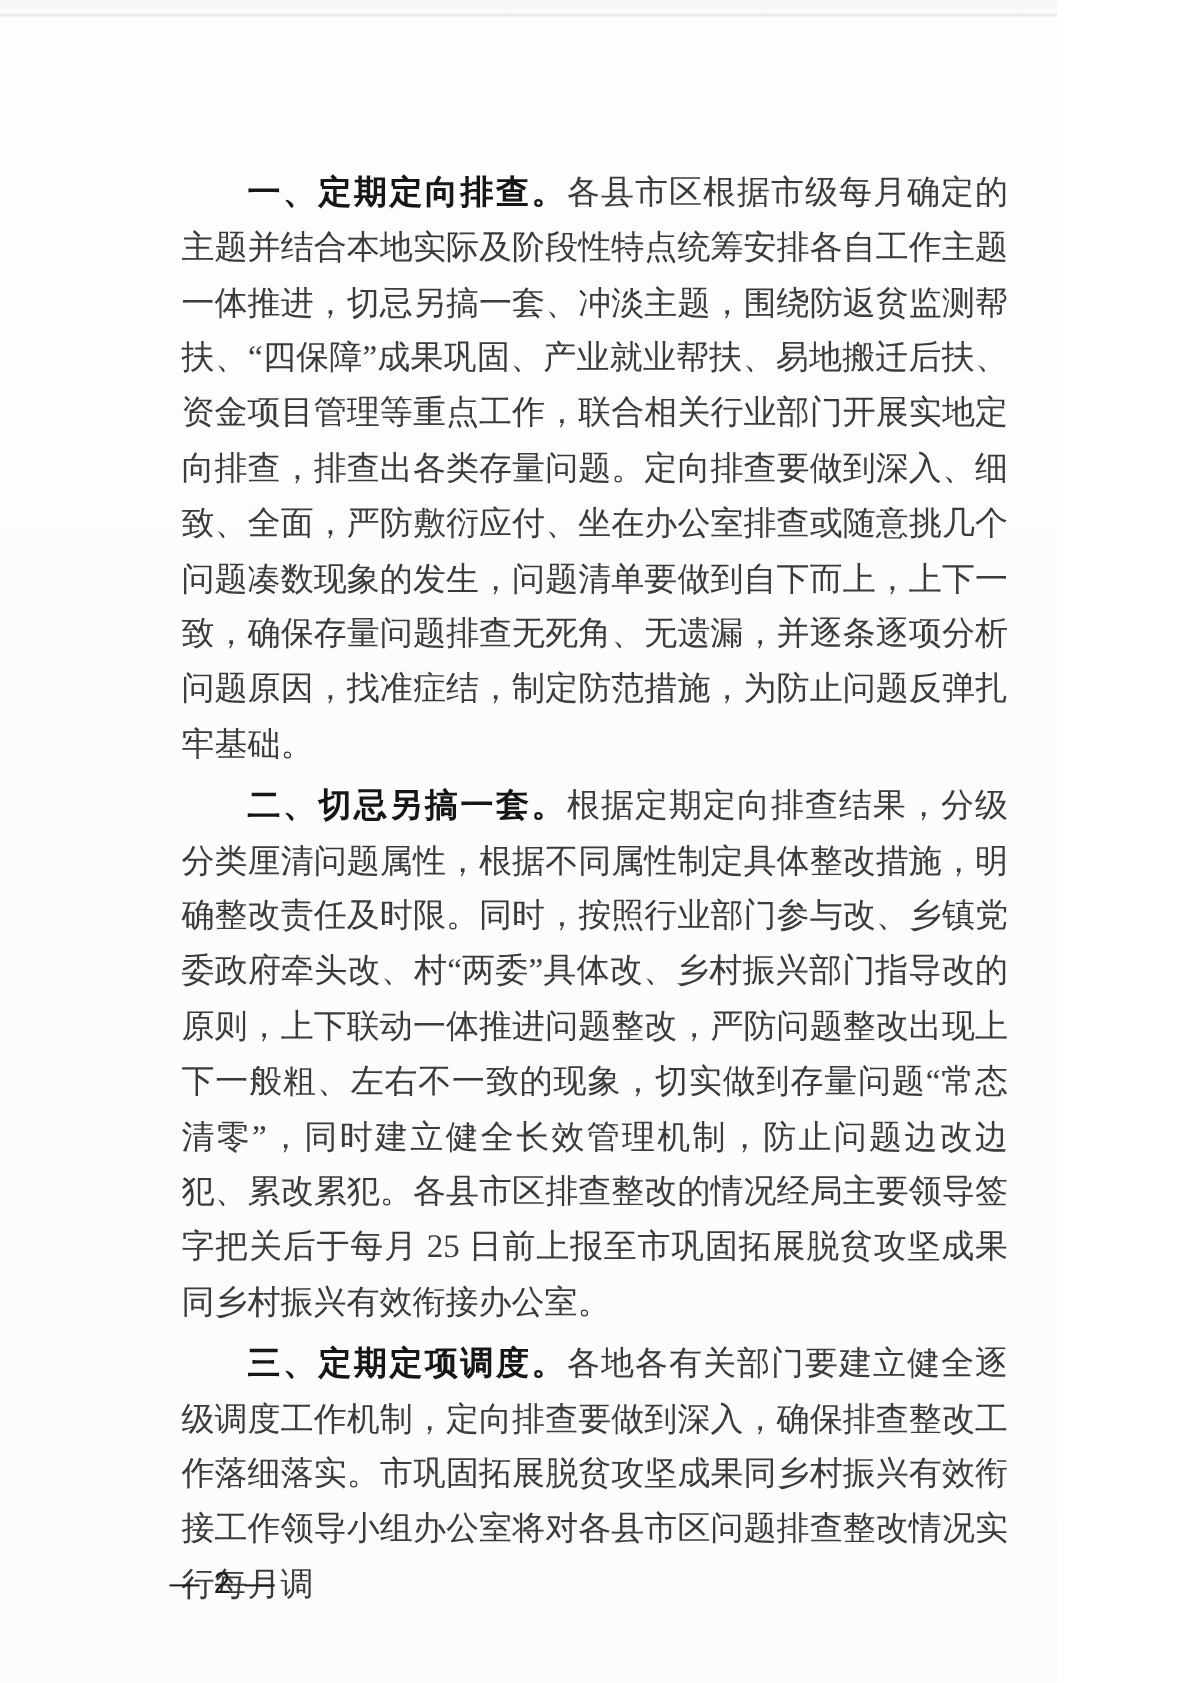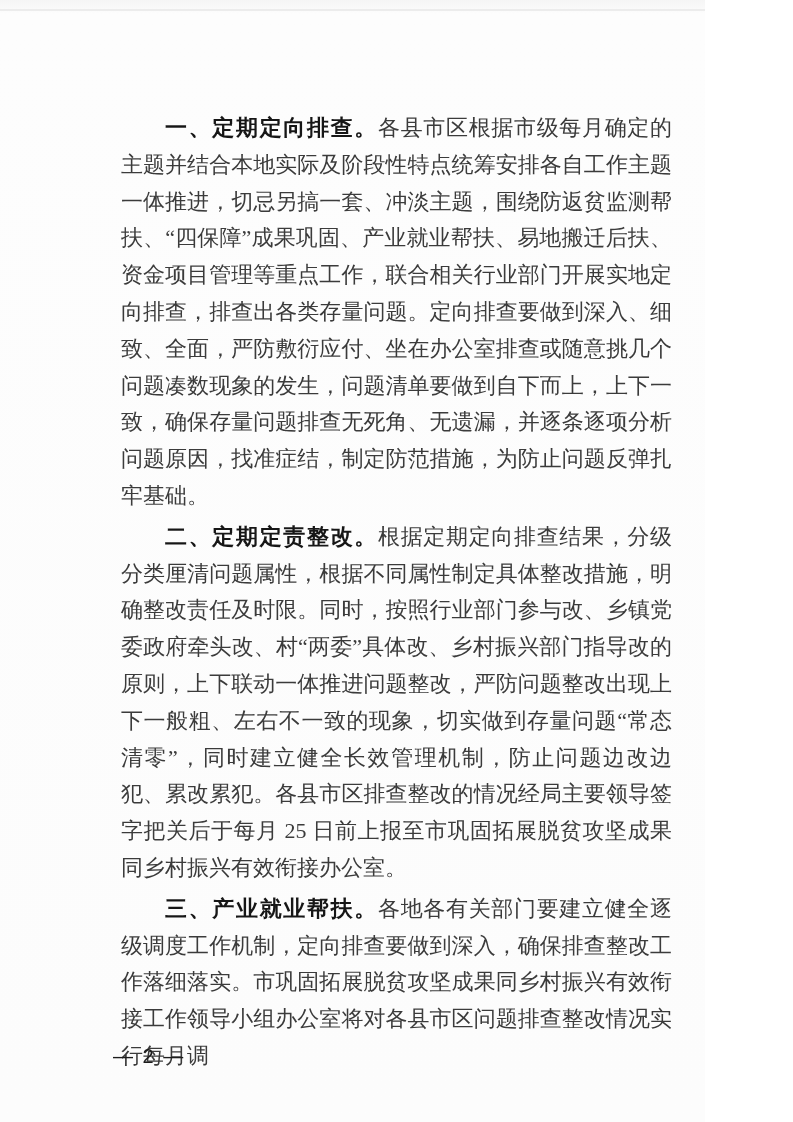--- a/index.html
+++ b/index.html
@@ -66,22 +66,22 @@
 
 <div class="page">
 
   <div class="scan-edge"></div>
 
   <div class="body-text">
     <p>
       <strong class="para-heading">一、定期定向排查。</strong><span class="para-body">各县市区根据市级每月确定的主题并结合本地实际及阶段性特点统筹安排各自工作主题一体推进，切忌另搞一套、冲淡主题，围绕防返贫监测帮扶、“四保障”成果巩固、产业就业帮扶、易地搬迁后扶、资金项目管理等重点工作，联合相关行业部门开展实地定向排查，排查出各类存量问题。定向排查要做到深入、细致、全面，严防敷衍应付、坐在办公室排查或随意挑几个问题凑数现象的发生，问题清单要做到自下而上，上下一致，确保存量问题排查无死角、无遗漏，并逐条逐项分析问题原因，找准症结，制定防范措施，为防止问题反弹扎牢基础。</span>
     </p>
     <p>
-      <strong class="para-heading">二、定期定责整改。</strong><span class="para-body">根据定期定向排查结果，分级分类厘清问题属性，根据不同属性制定具体整改措施，明确整改责任及时限。同时，按照行业部门参与改、乡镇党委政府牵头改、村“两委”具体改、乡村振兴部门指导改的原则，上下联动一体推进问题整改，严防问题整改出现上下一般粗、左右不一致的现象，切实做到存量问题“常态清零”，同时建立健全长效管理机制，防止问题边改边犯、累改累犯。各县市区排查整改的情况经局主要领导签字把关后于每月 25 日前上报至市巩固拓展脱贫攻坚成果同乡村振兴有效衔接办公室。</span>
+      <strong class="para-heading">二、切忌另搞一套。</strong><span class="para-body">根据定期定向排查结果，分级分类厘清问题属性，根据不同属性制定具体整改措施，明确整改责任及时限。同时，按照行业部门参与改、乡镇党委政府牵头改、村“两委”具体改、乡村振兴部门指导改的原则，上下联动一体推进问题整改，严防问题整改出现上下一般粗、左右不一致的现象，切实做到存量问题“常态清零”，同时建立健全长效管理机制，防止问题边改边犯、累改累犯。各县市区排查整改的情况经局主要领导签字把关后于每月 25 日前上报至市巩固拓展脱贫攻坚成果同乡村振兴有效衔接办公室。</span>
     </p>
     <p>
-      <strong class="para-heading">三、产业就业帮扶。</strong><span class="para-body">各地各有关部门要建立健全逐级调度工作机制，定向排查要做到深入，确保排查整改工作落细落实。市巩固拓展脱贫攻坚成果同乡村振兴有效衔接工作领导小组办公室将对各县市区问题排查整改情况实行每月调</span>
+      <strong class="para-heading">三、定期定项调度。</strong><span class="para-body">各地各有关部门要建立健全逐级调度工作机制，定向排查要做到深入，确保排查整改工作落细落实。市巩固拓展脱贫攻坚成果同乡村振兴有效衔接工作领导小组办公室将对各县市区问题排查整改情况实行每月调</span>
     </p>
   </div>
 
   <div class="page-number">— 2 —</div>
 
 </div>
 
 </body></html>

